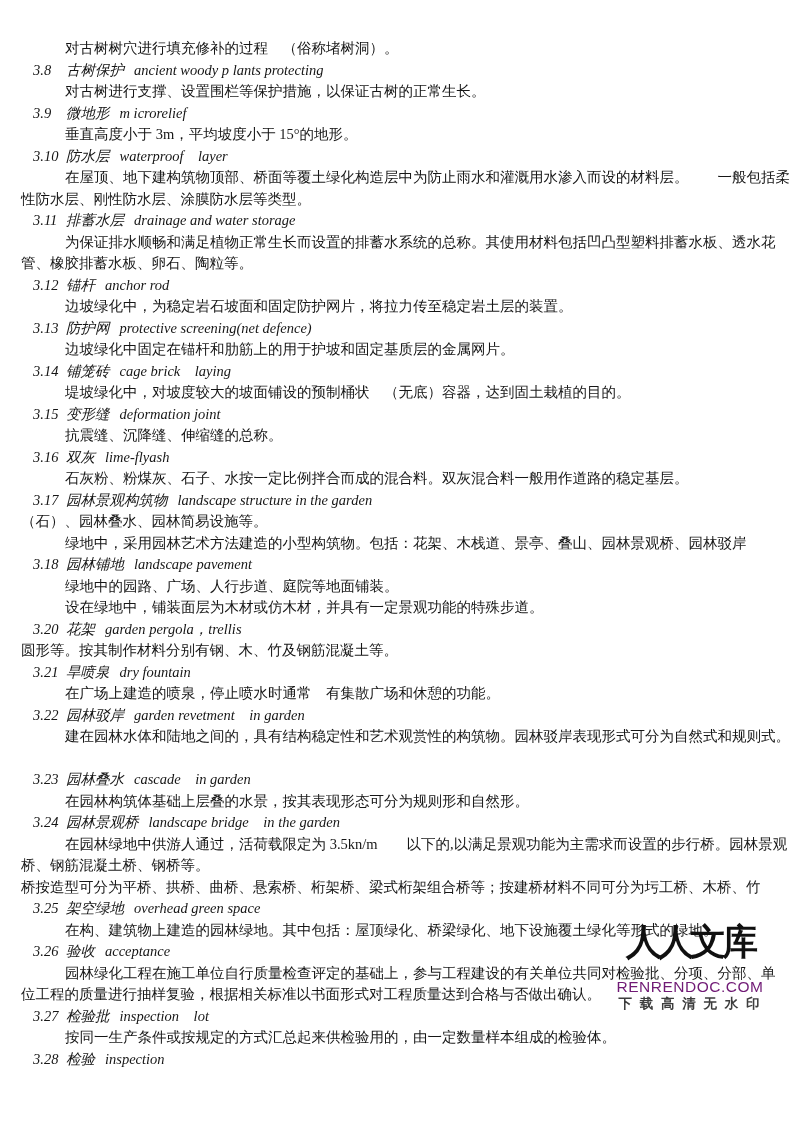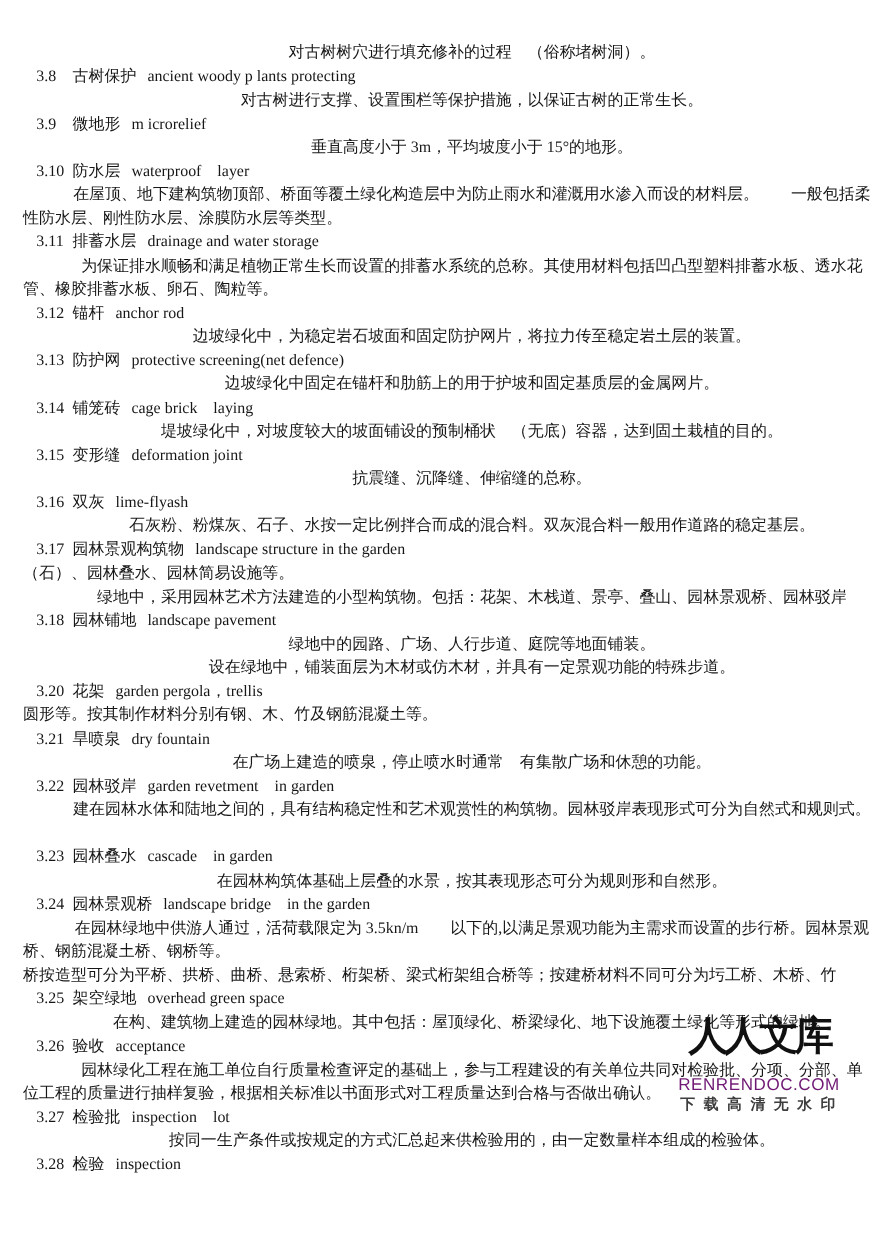--- a/index.html
+++ b/index.html
@@ -17,25 +17,25 @@
     top:38px;
     left:21px;
     width:772px;
     font-size:14.5px;
   }
   .line{
     line-height:21.5px;
     white-space:pre;
   }
   
-  .head{padding-left:12px;}
+  .head{padding-left:12px;font-style:italic;}
   .head .num{display:inline-block;min-width:33px;}
   .head .term{margin-right:10px;}
   
-  .first{padding-left:44px;text-align:center;}
+  .first{padding-left:44px;}
   
   .cont{padding-left:0;}
   
   .gap{margin-top:21.5px;}
 
   
   .wm{
     position:absolute;
     left:607px;
     top:924px;

